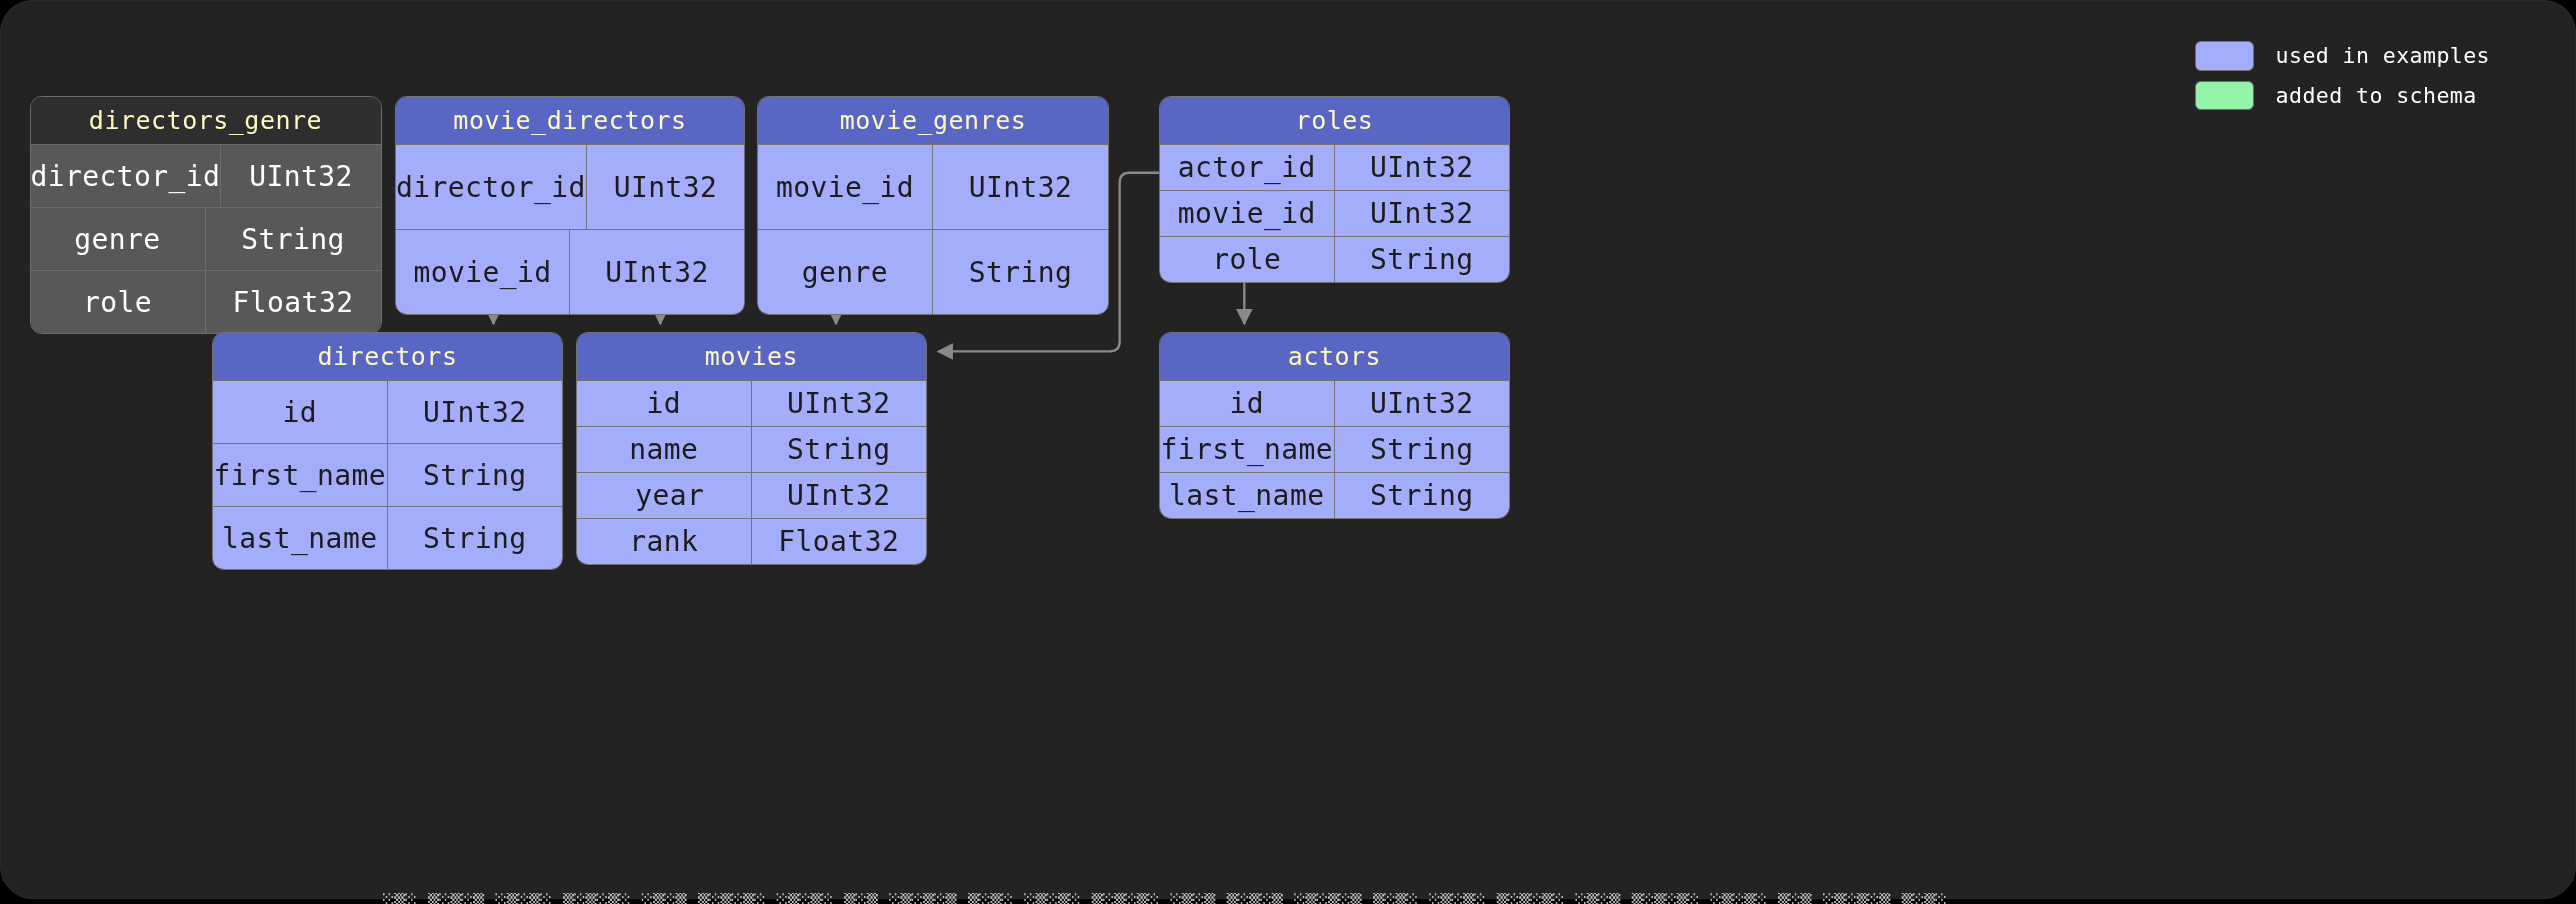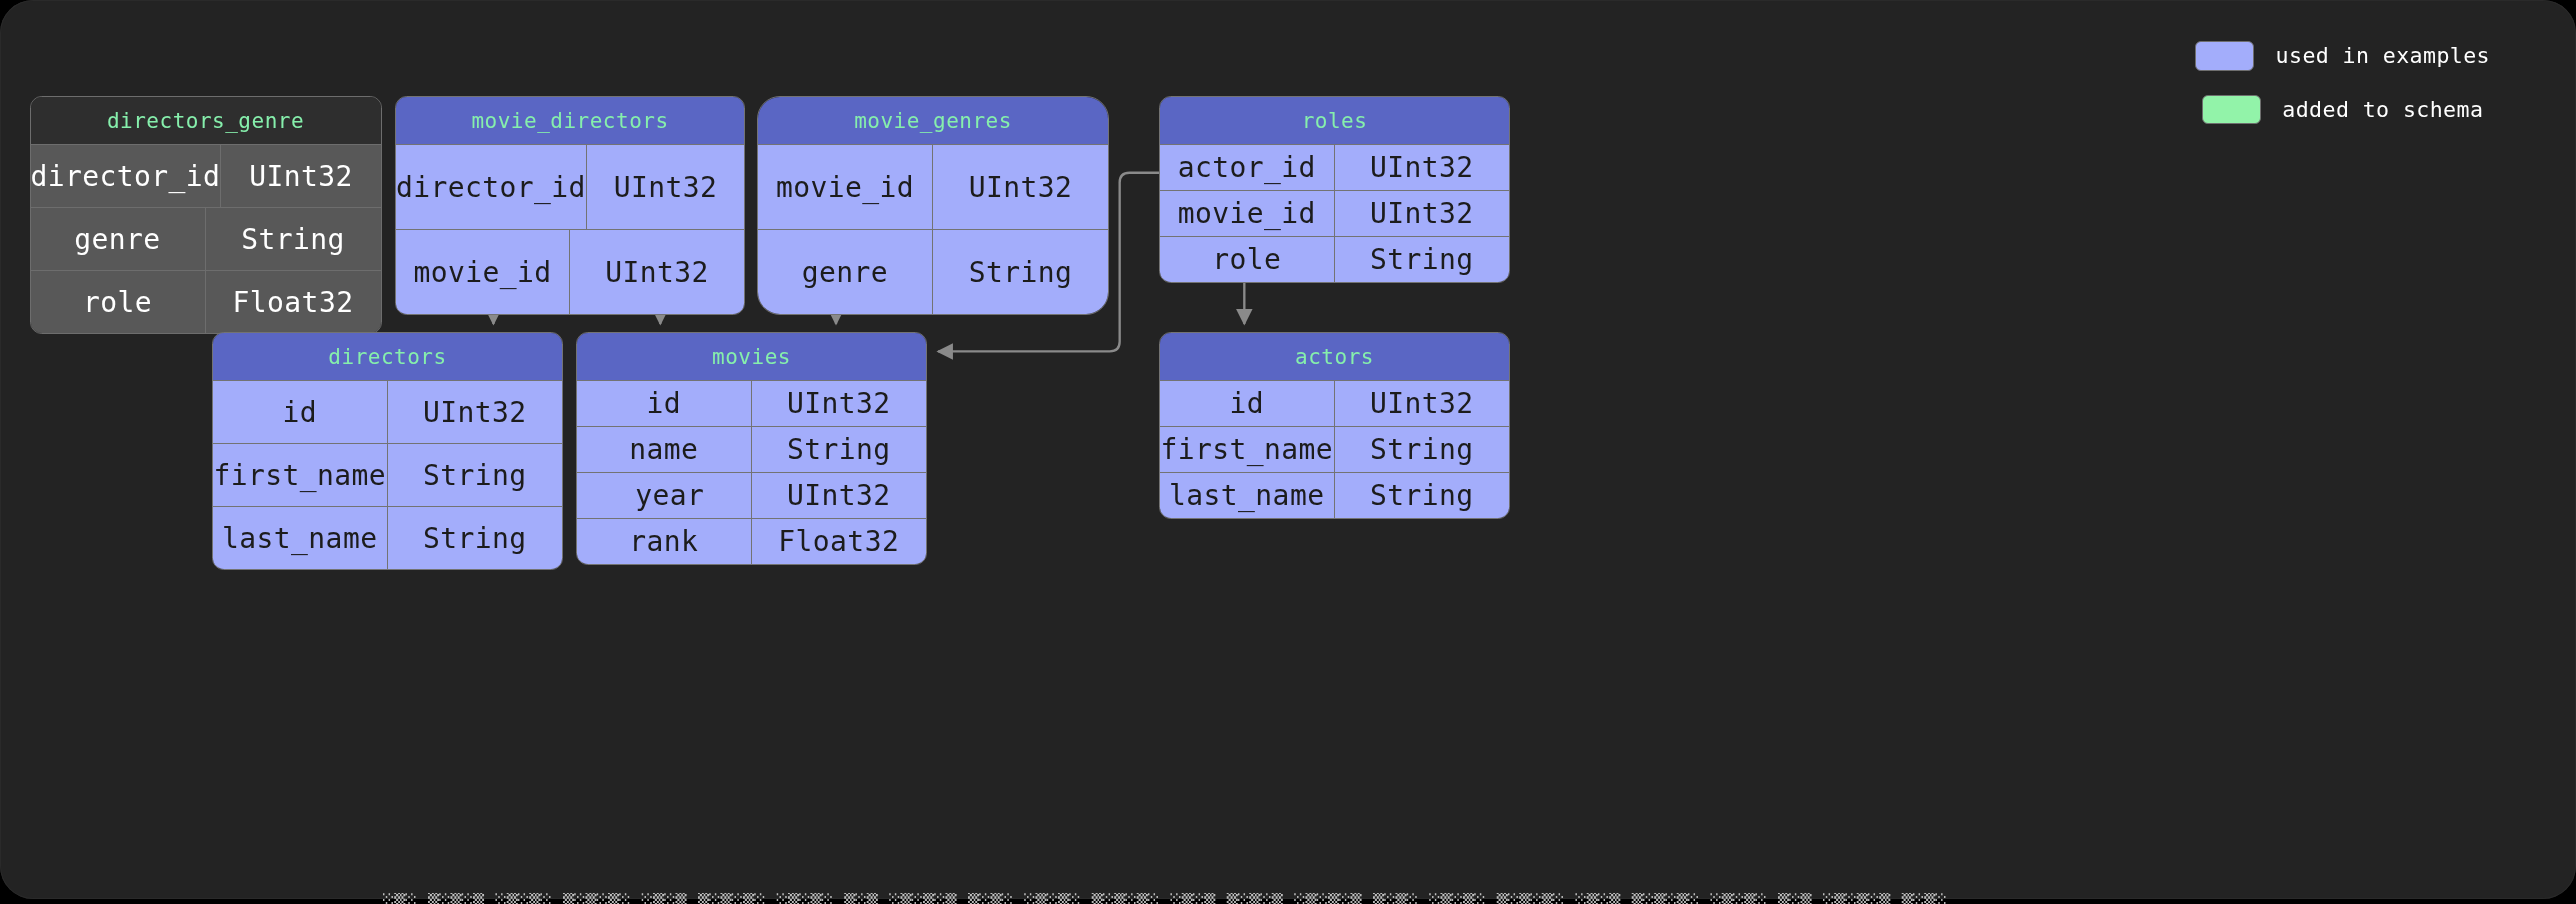--- a/index.html
+++ b/index.html
@@ -33,22 +33,22 @@
     box-shadow: 0 0 0 1px #2a2a2a inset;
   }
 
   
   .legend {
     position: absolute;
     right: 86px;
     top: 41px;
     display: flex;
     flex-direction: column;
-    gap: 24px;
-    align-items: center;
+    gap: 10px;
+    align-items: flex-start;
   }
   .legend-row {
     display: flex;
     align-items: center;
     gap: 21.6px;
   }
   .legend-swatch {
     width: 57px;
     height: 27.5px;
     border-radius: 5.9px;
@@ -68,22 +68,22 @@
     border-radius: 11.8px;
     overflow: hidden;
     border: 1px solid #737373;
     box-sizing: border-box;
   }
   .tbl-title {
     height: 47px;
     display: flex;
     align-items: center;
     justify-content: center;
-    color: #86efac;
-    font-size: 21px;
+    color: #fef9c3;
+    font-size: 25px;
     letter-spacing: 0.5px;
     box-sizing: border-box;
   }
   .tbl-row {
     display: flex;
     border-top: 1px solid #737373;
     box-sizing: border-box;
   }
   .cell {
     display: flex;
@@ -186,21 +186,21 @@
         <div class="tbl-title">movie_directors</div>
         <div class="tbl-row">
           <div class="cell name" style="height: 84px;">director_id</div>
           <div class="cell type" style="height: 84px;">UInt32</div>
         </div>
         <div class="tbl-row">
           <div class="cell name" style="height: 84px;">movie_id</div>
           <div class="cell type" style="height: 84px;">UInt32</div>
         </div>
       </div>
-      <div class="tbl blue" style="left: 757px; top: 96px; width: 352px; border-radius: 23px;">
+      <div class="tbl blue" style="left: 757px; top: 96px; width: 352px;">
         <div class="tbl-title">movie_genres</div>
         <div class="tbl-row">
           <div class="cell name" style="height: 84px;">movie_id</div>
           <div class="cell type" style="height: 84px;">UInt32</div>
         </div>
         <div class="tbl-row">
           <div class="cell name" style="height: 84px;">genre</div>
           <div class="cell type" style="height: 84px;">String</div>
         </div>
       </div>

